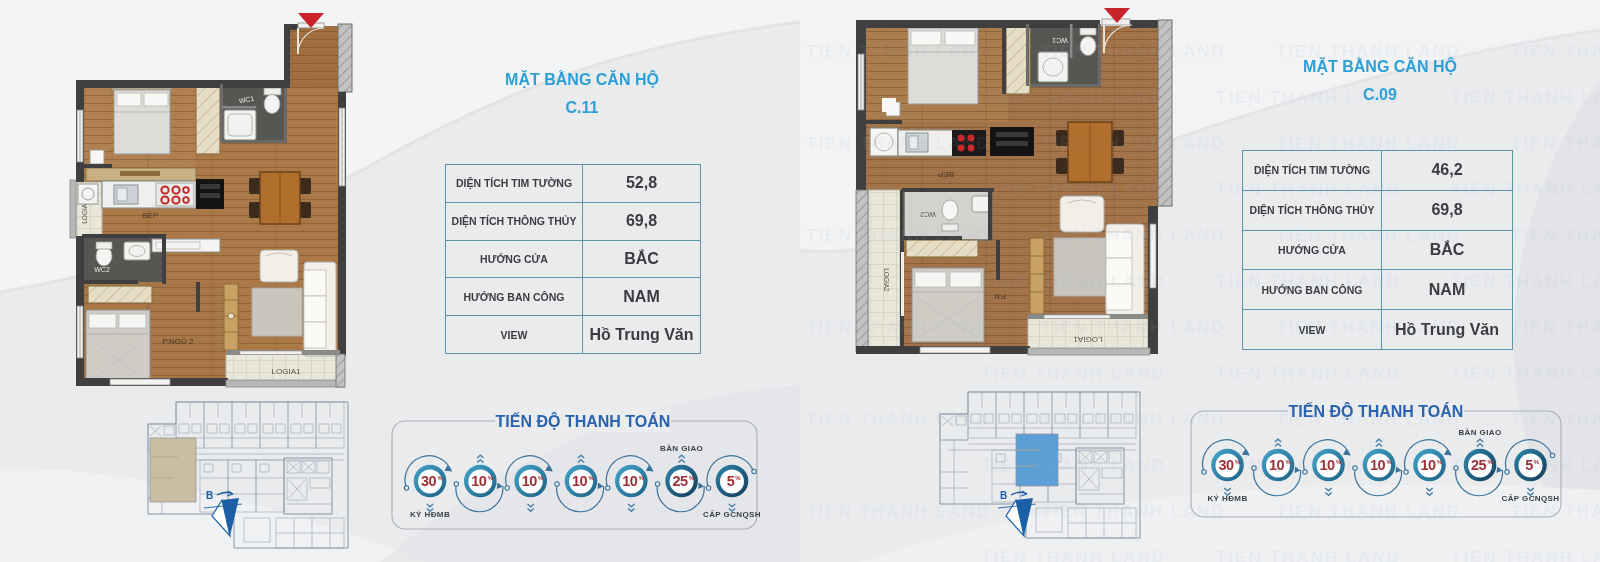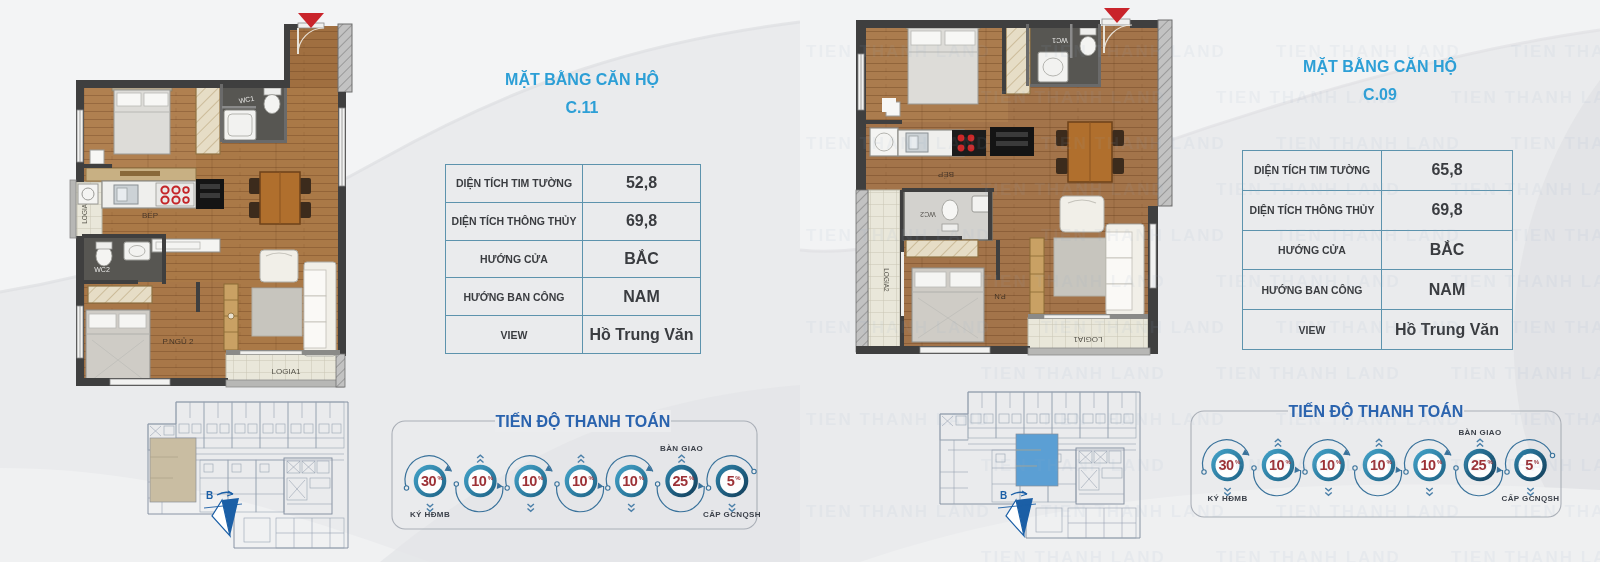--- a/index.html
+++ b/index.html
@@ -57,21 +57,21 @@
       </tr>
 </tbody>
   </table>
 
 <div class="title" style="left:1230px;top:53px;width:300px;">MẶT BẰNG CĂN HỘ<br>C.09</div>
 
 <table class="info" style="left:1242px;top:150px;width:271px;height:200px;">
   <tbody>
       <tr>
         <td class="lab" style="width:138px;">DIỆN TÍCH TIM TƯỜNG</td>
-        <td class="val">65,8</td>
+        <td class="val">46,2</td>
       </tr>
   <tr>
         <td class="lab">DIỆN TÍCH THÔNG THỦY</td>
         <td class="val">69,8</td>
       </tr>
   <tr>
         <td class="lab">HƯỚNG CỬA</td>
         <td class="val">BẮC</td>
       </tr>
   <tr>

